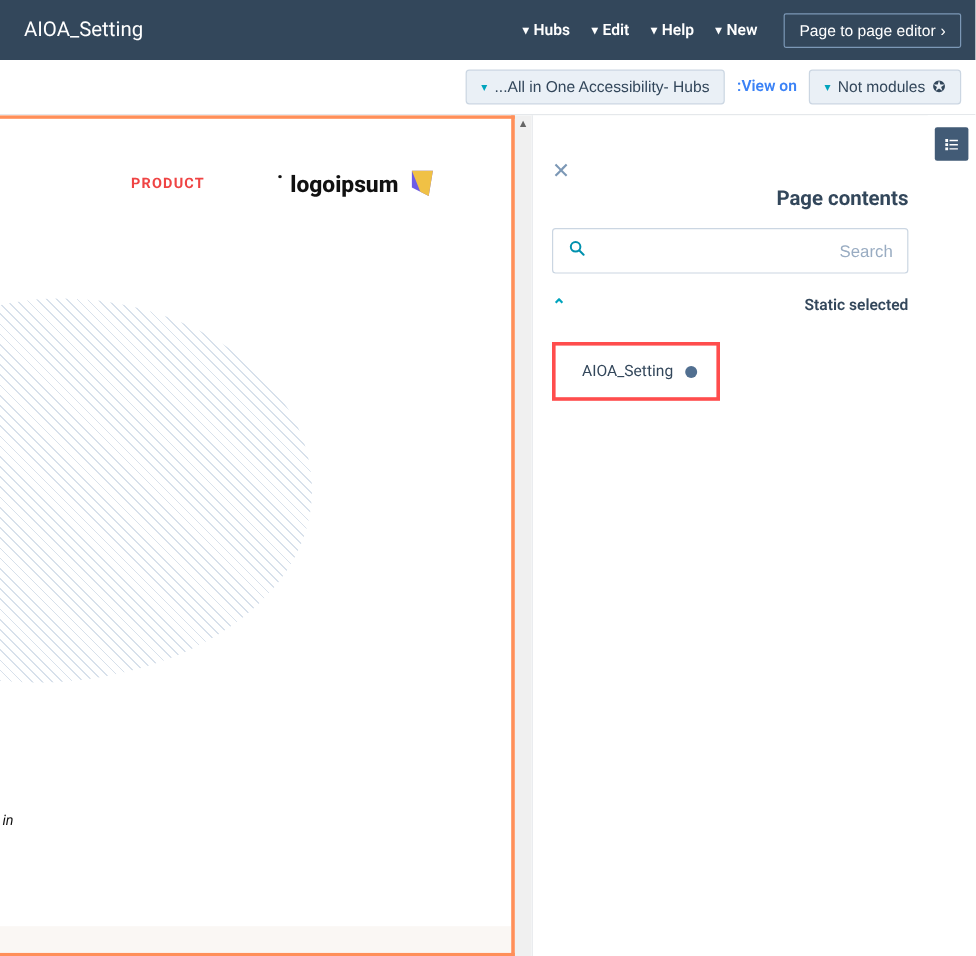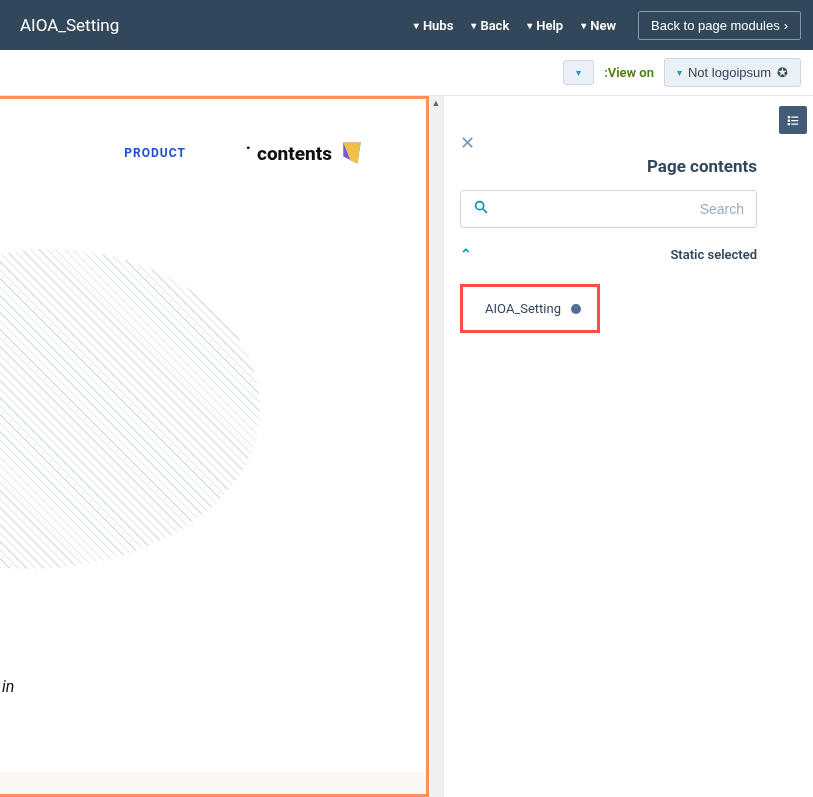--- a/index.html
+++ b/index.html
@@ -69,21 +69,21 @@
   color: #33475b;
   padding: 6px 12px;
   font-size: 13px;
   display: flex;
   align-items: center;
   gap: 6px;
   cursor: pointer;
   border-radius: 3px;
 }
 .selector-btn .caret { color: #00a4bd; font-size: 10px; }
-.label-txt { color: #4d7c0f; font-size: 13px; font-weight: 600; }
+.label-txt { color: #3b82f6; font-size: 13px; font-weight: 600; }
 .main {
   display: flex;
   height: calc(797px - 96px);
 }
 .rail {
   width: 40px;
   background: #fff;
   padding-top: 10px;
   display: flex;
   flex-direction: column;
@@ -199,84 +199,85 @@
   font-size: 19px;
   color: #111;
 }
 .logo-mark {
   width: 28px; height: 28px;
 }
 .nav-link {
   font-size: 12px;
   font-weight: 700;
   letter-spacing: 1px;
-  color: #1d4ed8;
+  color: #ef4444;
 }
 .blob {
   position: absolute;
   top: 150px;
   left: -160px;
   width: 420px;
   height: 320px;
   border-radius: 50% 50% 55% 45% / 60% 50% 50% 40%;
   background: repeating-linear-gradient(45deg, #b8c8db 0 1px, transparent 1px 6px);
   opacity: 0.55;
 }
 .hero-in {
   position: absolute;
   top: 578px;
   left: 2px;
-  font-size: 16px;
+  font-size: 12px;
   color: #111;
   font-style: italic;
 }
 .bottom-strip {
   position: absolute;
   bottom: 0; left: 0; right: 0;
   height: 22px;
   background: #faf7f4;
 }
 </style>
 </head>
 <body>
 
 <div class="topbar">
   <button class="back-btn">
     <span>‹</span>
-    <span>Back to page modules</span>
+    <span>Page to page editor</span>
   </button>
   <div class="topbar-menu">
     <div class="menu-item">
         <span>New</span>
         <span class="chev-down">▾</span>
       </div>
     <div class="menu-item">
         <span>Help</span>
         <span class="chev-down">▾</span>
       </div>
     <div class="menu-item">
-        <span>Back</span>
+        <span>Edit</span>
         <span class="chev-down">▾</span>
       </div>
     <div class="menu-item">
         <span>Hubs</span>
         <span class="chev-down">▾</span>
       </div>
   </div>
   <div class="title-right">AIOA_Setting</div>
 </div>
 
 <div class="subbar">
   <button class="selector-btn">
     <span>✪</span>
-    <span>Not logoipsum</span>
+    <span>Not modules</span>
     <span class="caret">▾</span>
   </button>
   <span class="label-txt">View on:</span>
   <button class="selector-btn">
+    <span>All in One Accessibility- Hubs...</span>
     <span class="caret">▾</span>
   </button>
 </div>
 
 <div class="main">
 
   <div class="rail">
     <div class="rail-btn">
       <svg width="14" height="14" viewBox="0 0 24 24">
           <path fill="#fff" d="M3 5h4v4H3zM9 6h12v2H9zM3 11h4v4H3zM9 12h12v2H9zM3 17h4v4H3zM9 18h12v2H9z"></path>
@@ -313,21 +314,21 @@
       <div class="scroll-up">▲</div>
     </div>
     <div class="preview-frame">
       <div class="preview-inner">
         <div class="nav-row">
           <div class="logo">
             <svg class="logo-mark" viewBox="0 0 32 32">
               <path d="M6 4 L26 4 L22 28 L6 20 Z" fill="#6c5ce7"></path>
               <path d="M6 4 L26 4 L22 28 L14 24 Z" fill="#ffcc33" opacity="0.9"></path>
             </svg>
-            <span>contents</span>
+            <span>logoipsum</span>
               <span>˙</span>
           </div>
           <span class="nav-link">PRODUCT</span>
         </div>
         <div class="blob"></div>
         <div class="hero-in">in</div>
         <div class="bottom-strip"></div>
       </div>
     </div>
   </div>

